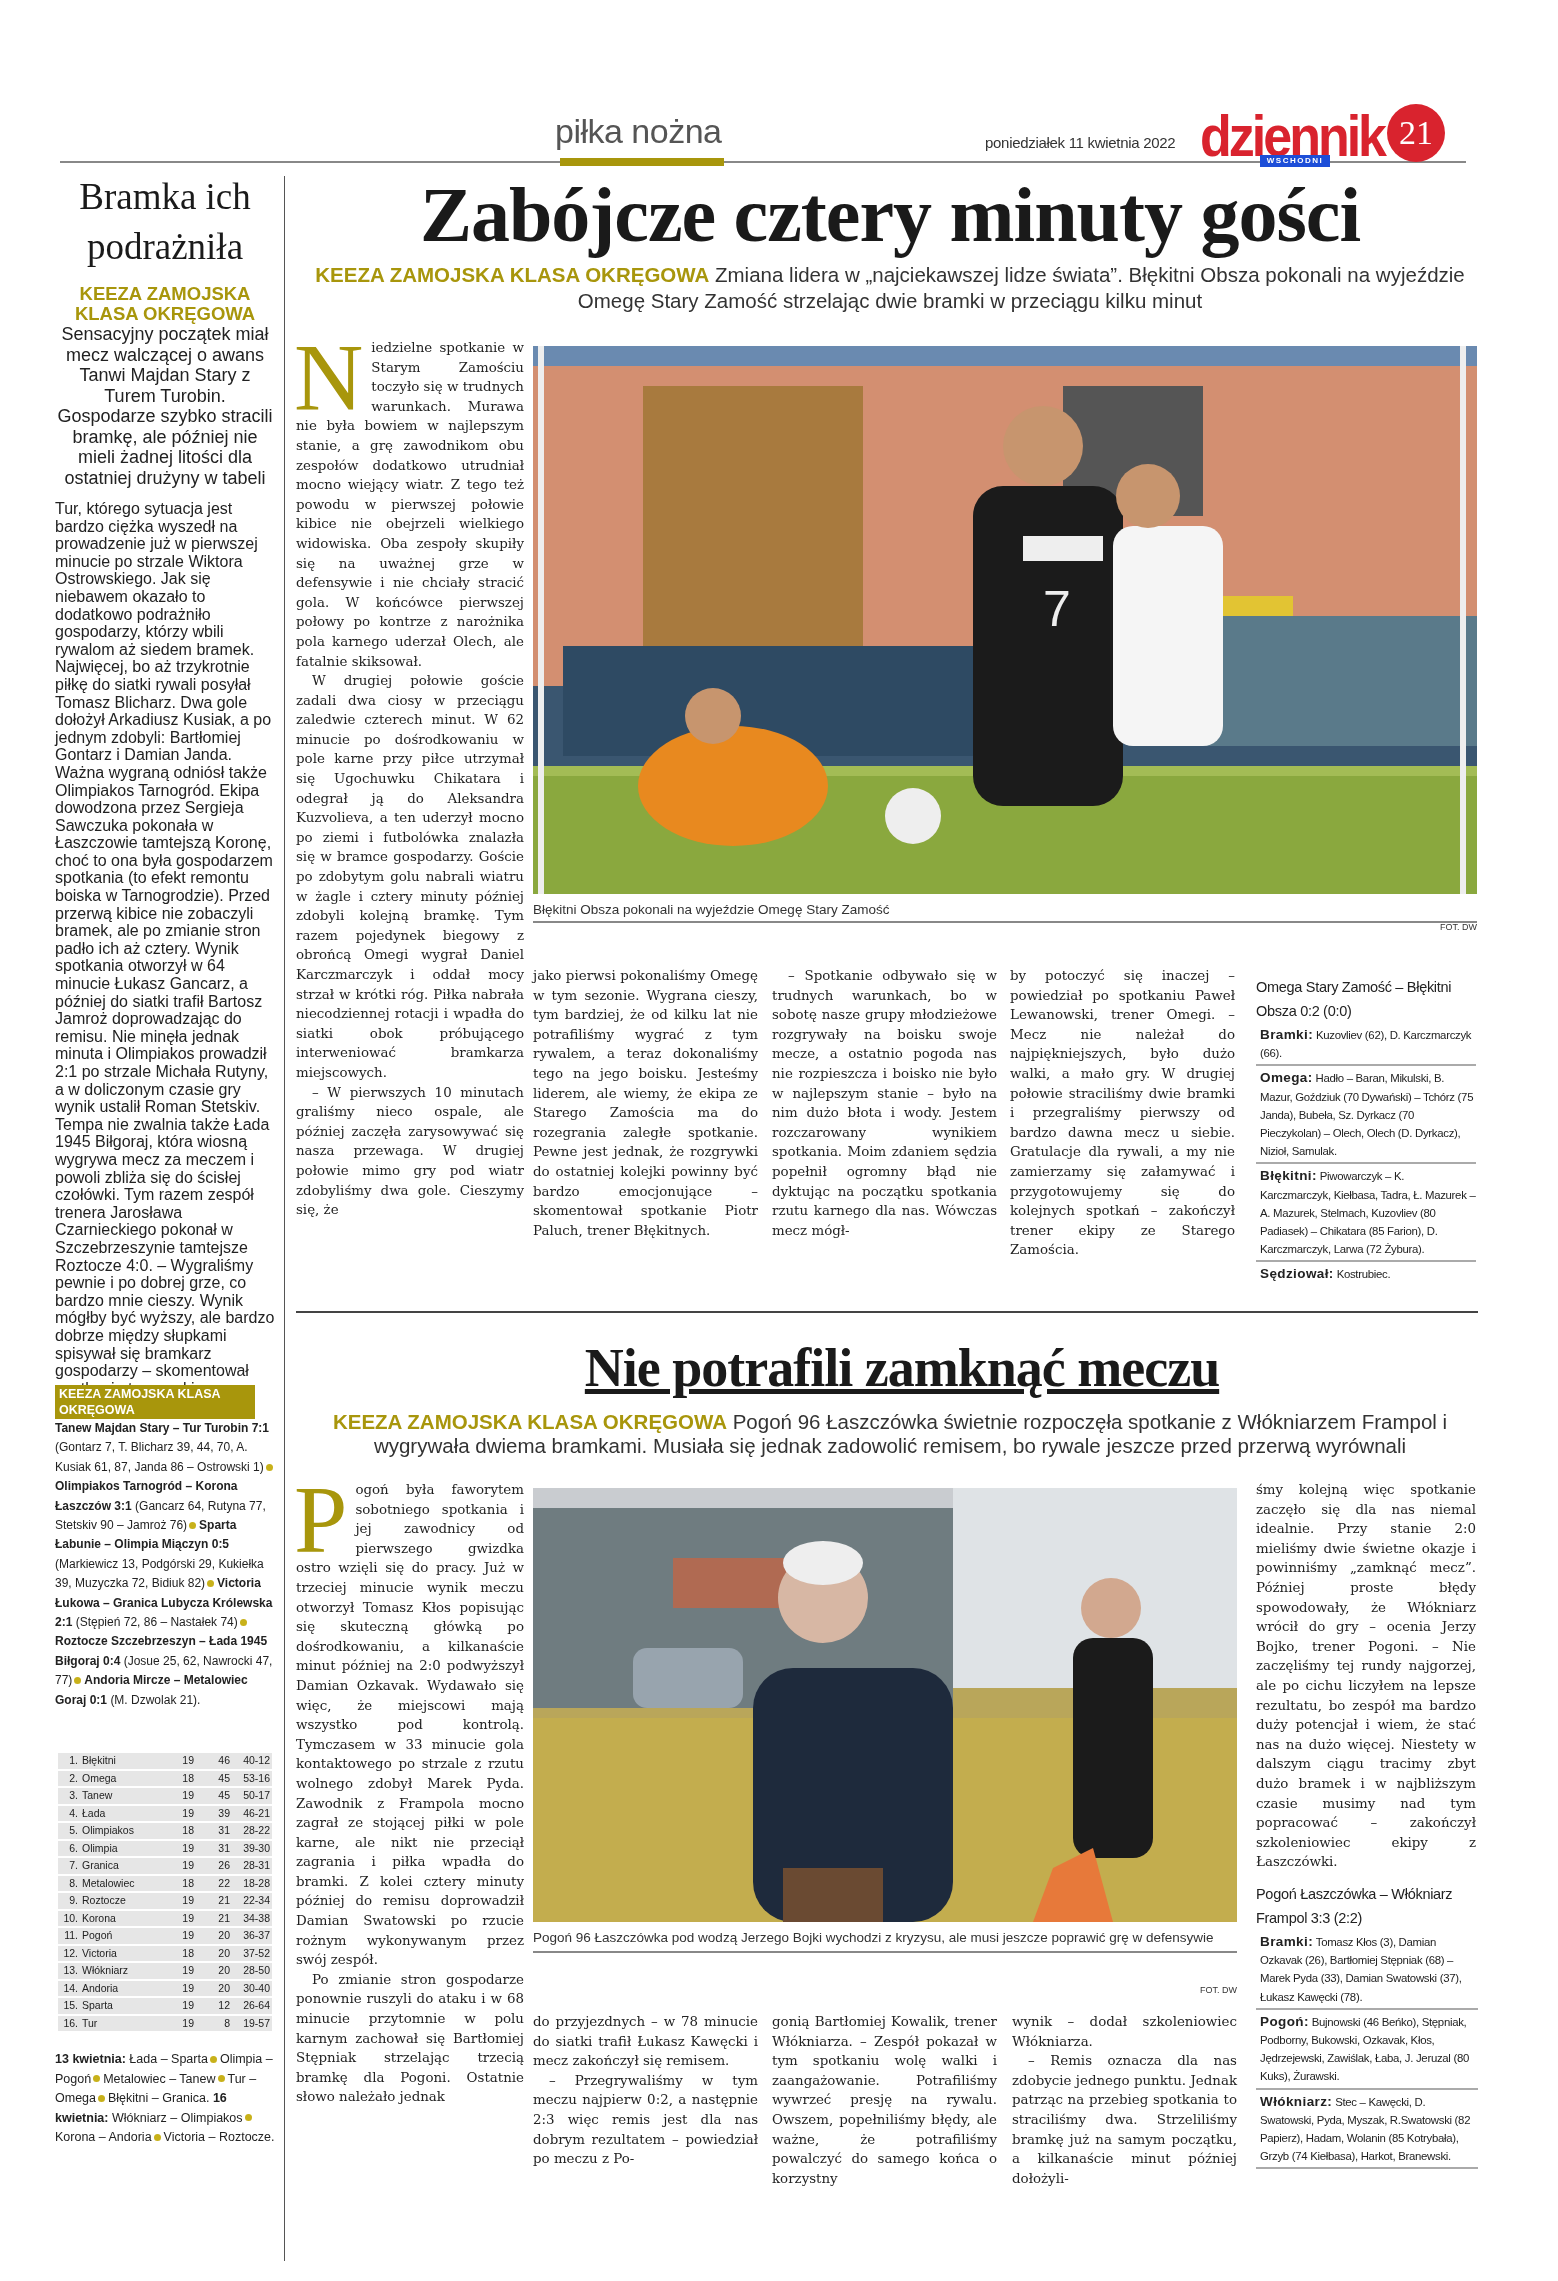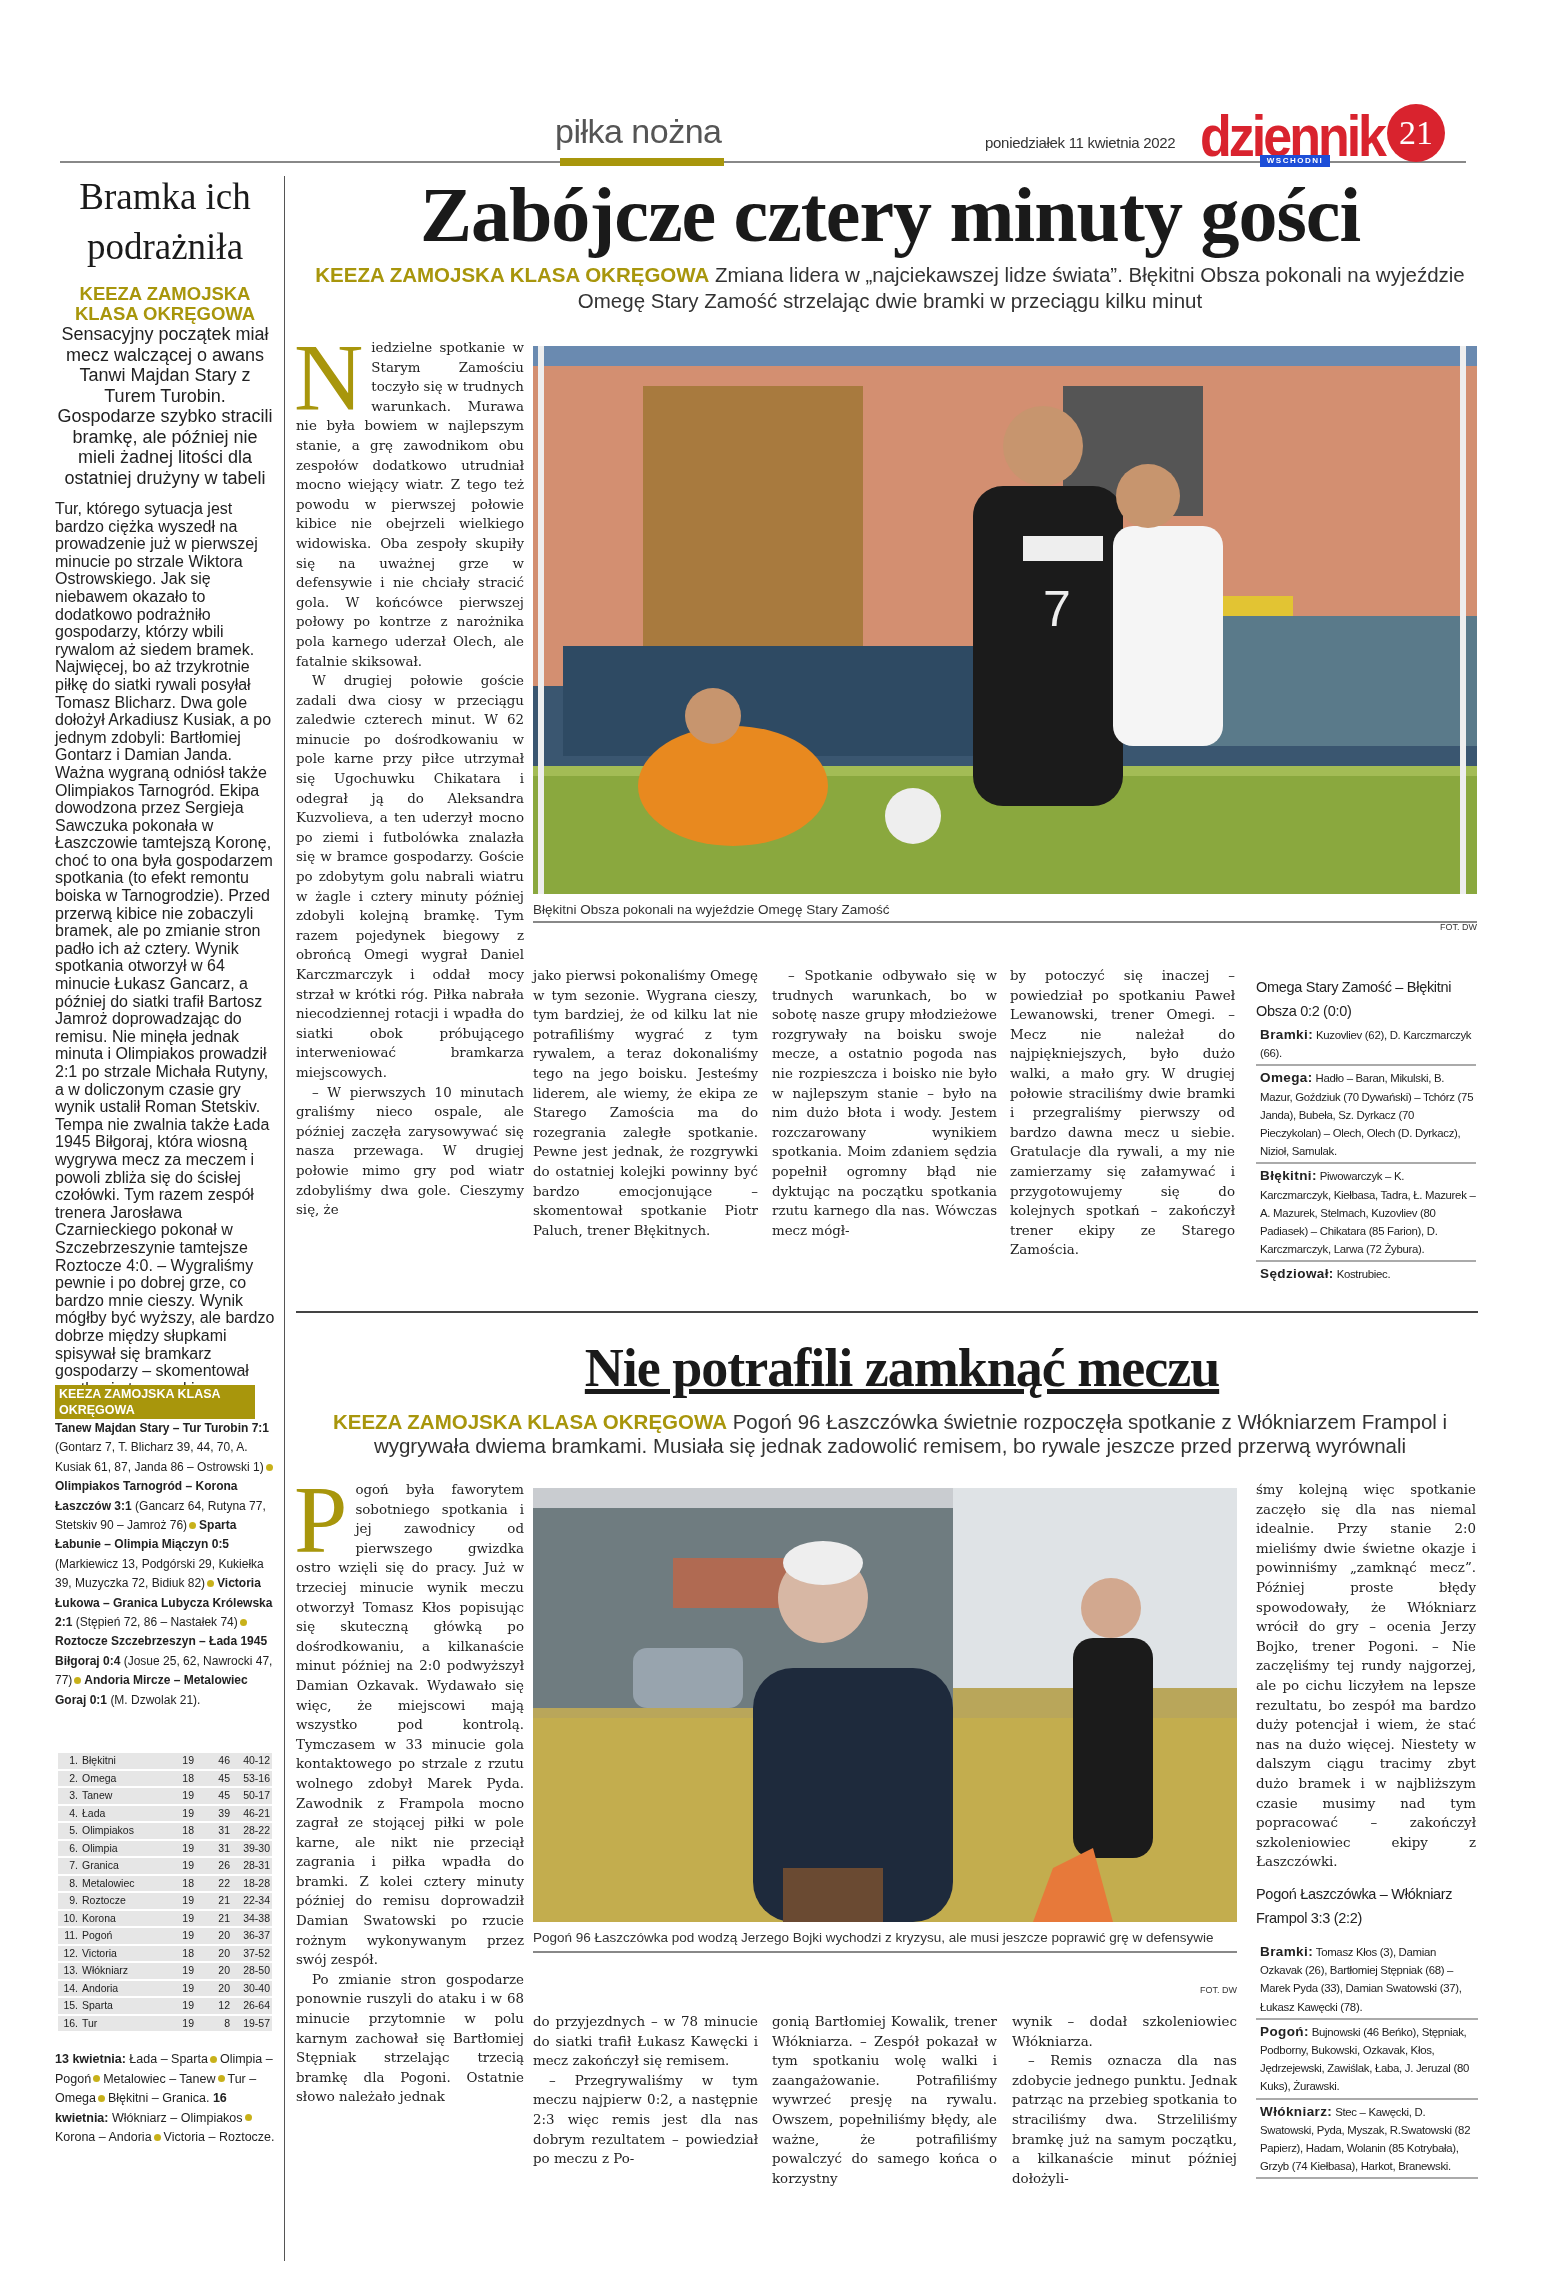--- a/index.html
+++ b/index.html
@@ -337,16 +337,16 @@
 <div id="a2-col4" class="abs body-serif">
   <p class="first">wynik – dodał szkoleniowiec Włókniarza.</p>
   <p>– Remis oznacza dla nas zdobycie jednego punktu. Jednak patrząc na przebieg spotkania to straciliśmy dwa. Strzeliliśmy bramkę już na samym początku, a kilkanaście minut później dołożyli-</p>
 </div>
 <div id="a2-col5" class="abs body-serif">
   <p class="first">śmy kolejną więc spotkanie zaczęło się dla nas niemal idealnie. Przy stanie 2:0 mieliśmy dwie świetne okazje i powinniśmy „zamknąć mecz”. Później proste błędy spowodowały, że Włókniarz wrócił do gry – ocenia Jerzy Bojko, trener Pogoni. – Nie zaczęliśmy tej rundy najgorzej, ale po cichu liczyłem na lepsze rezultatu, bo zespół ma bardzo duży potencjał i wiem, że stać nas na dużo więcej. Niestety w dalszym ciągu tracimy zbyt dużo bramek i w najbliższym czasie musimy nad tym popracować – zakończył szkoleniowiec ekipy z Łaszczówki.</p>
 </div>
 
 <div id="a2-box" class="abs box">
   <div class="box-title">Pogoń Łaszczówka – Włókniarz Frampol 3:3 (2:2)</div>
-  <div class="box-item" style="margin-top:10px"><span class="lbl">Bramki:</span><span> Tomasz Kłos (3), Damian Ozkavak (26), Bartłomiej Stępniak (68) – Marek Pyda (33), Damian Swatowski (37), Łukasz Kawęcki (78).</span></div>
+  <div class="box-item" style=""><span class="lbl">Bramki:</span><span> Tomasz Kłos (3), Damian Ozkavak (26), Bartłomiej Stępniak (68) – Marek Pyda (33), Damian Swatowski (37), Łukasz Kawęcki (78).</span></div>
   <div class="box-item"><span class="lbl">Pogoń:</span><span> Bujnowski (46 Beńko), Stępniak, Podborny, Bukowski, Ozkavak, Kłos, Jędrzejewski, Zawiślak, Łaba, J. Jeruzal (80 Kuks), Żurawski.</span></div>
   <div class="box-item"><span class="lbl">Włókniarz:</span><span> Stec – Kawęcki, D. Swatowski, Pyda, Myszak, R.Swatowski (82 Papierz), Hadam, Wolanin (85 Kotrybała), Grzyb (74 Kiełbasa), Harkot, Branewski.</span></div>
 </div>
 
 </body></html>

